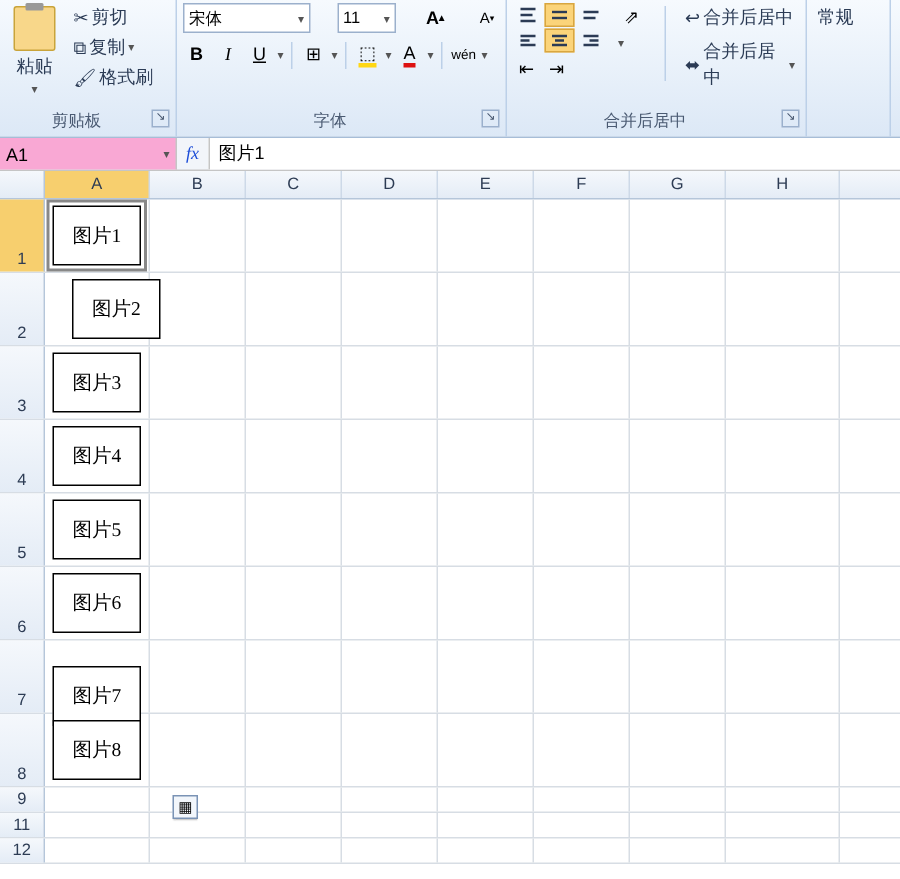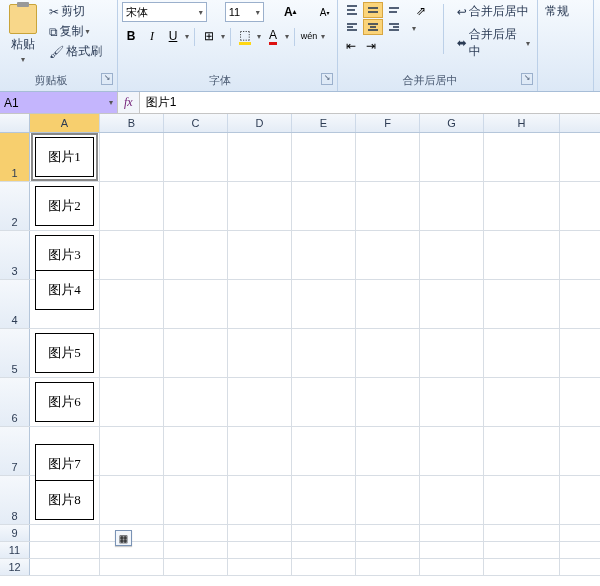--- a/index.html
+++ b/index.html
@@ -29,22 +29,22 @@
 .font-bottom { display: flex; align-items: center; gap: 3px; flex-wrap: wrap; }
 .ico { width: 18px; height: 18px; display: inline-flex; align-items: center; justify-content: center; border: 1px solid transparent; cursor: pointer; font-size: 12px; }
 
 .align-grid { display: grid; grid-template-columns: repeat(3, 20px); gap: 1px; }
 .align-cell { width: 20px; height: 16px; border: 1px solid transparent; display: flex; align-items: center; justify-content: center; cursor: pointer; }
 .align-cell.active { background: #fbd47a; border-color: #d8a640; }
 .align-row2 { display: flex; gap: 2px; margin-top: 2px; }
 
 
 .formula-row { display: flex; align-items: center; height: 22px; border-bottom: 1px solid #c5c5c5; background: #f2f5fa; }
-.name-box { width: 118px; border-right: 1px solid #c5c5c5; background: #c4b5fd; display: flex; align-items: center; justify-content: space-between; padding: 0 4px; height: 100%; }
-.fx-buttons { display: flex; padding: 0 6px; gap: 8px; color: #701a75; }
+.name-box { width: 118px; border-right: 1px solid #c5c5c5; background: #f9a8d4; display: flex; align-items: center; justify-content: space-between; padding: 0 4px; height: 100%; }
+.fx-buttons { display: flex; padding: 0 6px; gap: 8px; color: #1d4ed8; }
 .fx-bar { flex: 1; background: #fff; padding: 0 6px; height: 100%; display: flex; align-items: center; border-left: 1px solid #c5c5c5; }
 
 
 .sheet { position: relative; }
 .col-headers { display: flex; height: 19px; background: linear-gradient(#f5f8fc,#e4ecf6); border-bottom: 1px solid #b5c6da; }
 .corner { width: 30px; border-right: 1px solid #b5c6da; background: linear-gradient(#f5f8fc,#e4ecf6); }
 .col-h { border-right: 1px solid #cdd9e8; text-align: center; font-size: 11px; color: #2d3c54; line-height: 19px; }
 .col-h.sel { background: #f7cf6e; }
 .col-A { width: 70px; } .col-B { width: 64px; } .col-C { width: 64px; } .col-D { width: 64px; }
 .col-E { width: 64px; } .col-F { width: 64px; } .col-G { width: 64px; } .col-H { width: 76px; }
@@ -368,23 +368,23 @@
         <div class="cell col-D"></div>
         <div class="cell col-E"></div>
         <div class="cell col-F"></div>
         <div class="cell col-G"></div>
         <div class="cell col-H"></div>
       </div>
     </div>
 
   <div class="pics-layer" id="pics">
       <div class="pic-box sel" style="left: 5px; top: 4px;">图片1</div>
-      <div class="pic-box" style="left: 5px; top: 53px; font-family: Liberation Serif, serif;">图片2</div>
+      <div class="pic-box" style="left: 18px; top: 53px; font-family: Liberation Serif, serif;">图片2</div>
       <div class="pic-box" style="left: 5px; top: 102px;">图片3</div>
-      <div class="pic-box" style="left: 5px; top: 137px;">图片4</div>
+      <div class="pic-box" style="left: 5px; top: 151px;">图片4</div>
       <div class="pic-box" style="left: 5px; top: 200px;">图片5</div>
       <div class="pic-box" style="left: 5px; top: 249px;">图片6</div>
       <div class="pic-box" style="left: 5px; top: 311px;">图片7</div>
       <div class="pic-box" style="left: 5px; top: 347px;">图片8</div>
     </div>
 
   <div class="autofill" style="left:115px;top:416px">▦</div>
 </div>
 
 </body></html>

